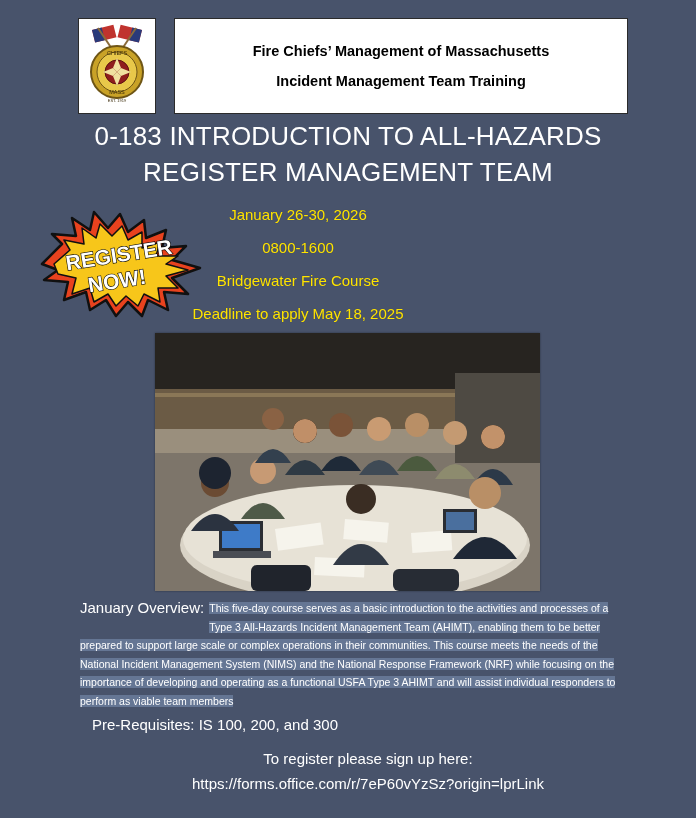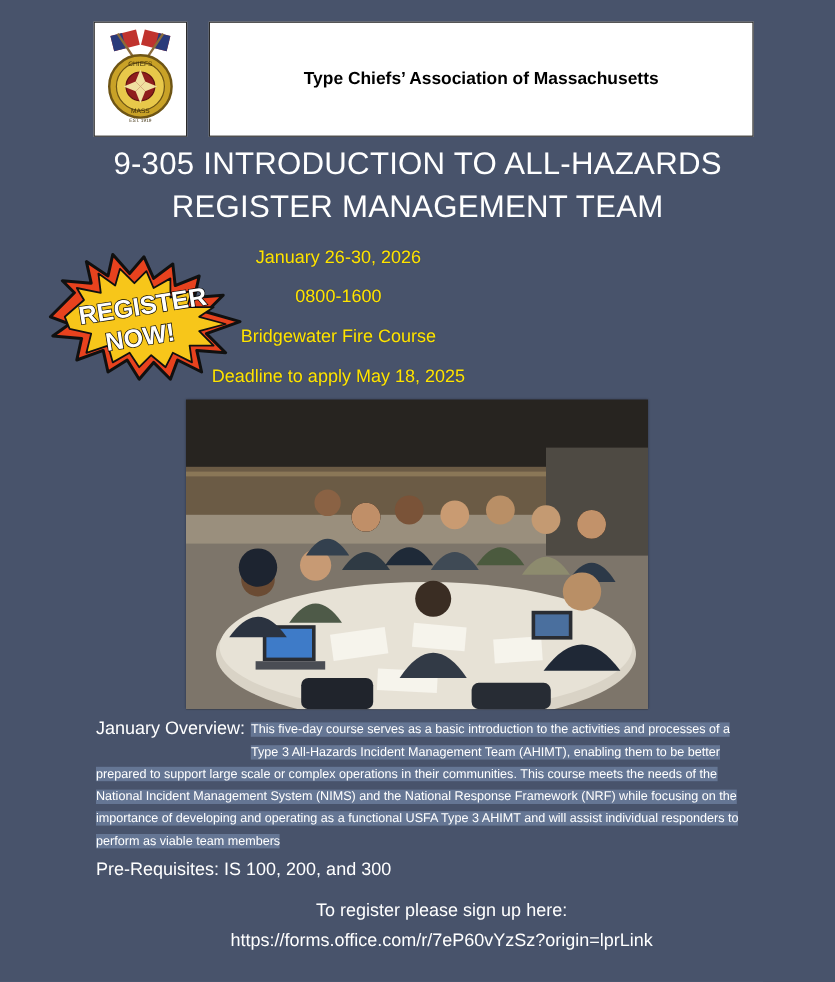--- a/index.html
+++ b/index.html
@@ -70,21 +70,21 @@
     text-align: center;
     color: #ffffff;
     font-size: 26px;
     line-height: 36px;
     font-weight: normal;
     letter-spacing: 0.2px;
   }
   
   .details {
     position: absolute;
-    left: 0;
+    left: 16px;
     top: 198px;
     width: 564px;
     text-align: center;
   }
   .details .detail {
     color: #ffe400;
     font-size: 15px;
     line-height: 33px;
     text-shadow: 0 0 1px rgba(0,0,0,0.25);
   }
@@ -133,21 +133,21 @@
   }
   .overview-text {
     color: #ffffff;
     font-size: 10.5px;
     line-height: 16.5px;
     background: rgba(150,175,215,0.38);
     text-align: left;
   }
   .prereq {
     position: absolute;
-    left: 80px;
+    left: 92px;
     top: 714px;
     width: 540px;
     color: #ffffff;
     font-size: 15px;
     line-height: 22px;
   }
   .register-cta {
     position: absolute;
     left: 0;
     top: 746px;
@@ -188,26 +188,27 @@
           <path d="M47 48 L37 52 L33 48 L37 44 Z"></path>
           <path d="M33 62 L29 52 L33 48 L37 52 Z"></path>
           <path d="M19 48 L29 44 L33 48 L29 52 Z"></path>
         </g>
         <text x="33" y="31" text-anchor="middle" font-size="5.5" font-family="Liberation Sans, sans-serif" fill="#3a2a08">CHIEFS</text>
         <text x="33" y="70" text-anchor="middle" font-size="5.5" font-family="Liberation Sans, sans-serif" fill="#3a2a08">MASS</text>
         <text x="33" y="78" text-anchor="middle" font-size="4" font-family="Liberation Sans, sans-serif" fill="#3a2a08">EST. 1919</text>
       </svg>
     </div>
     <div class="title-box">
-      <div class="line">Type Chiefs’ Association of Massachusetts</div>
+      <div class="line">Fire Chiefs’ Management of Massachusetts</div>
+      <div class="line">Incident Management Team Training</div>
     </div>
   </div>
 
   <div class="main-heading">
-    <div>9-305 INTRODUCTION TO ALL-HAZARDS</div>
+    <div>0-183 INTRODUCTION TO ALL-HAZARDS</div>
     <div>REGISTER MANAGEMENT TEAM</div>
   </div>
 
   <div class="details">
     <div class="detail">January 26-30, 2026</div>
     <div class="detail">0800-1600</div>
     <div class="detail">Bridgewater Fire Course</div>
     <div class="detail">Deadline to apply May 18, 2025</div>
   </div>
 

